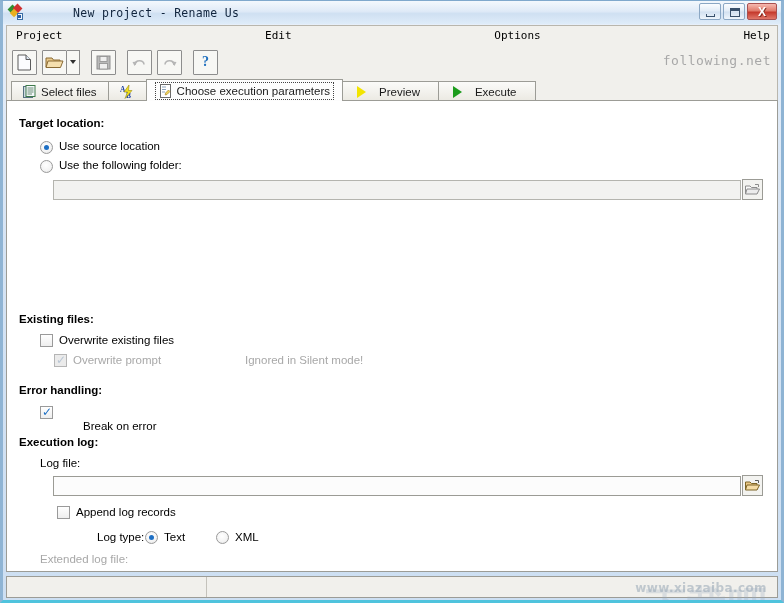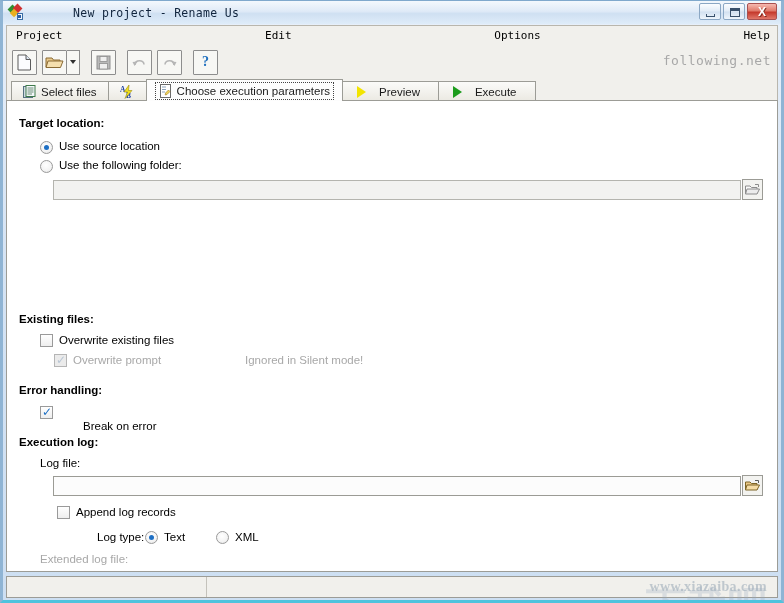--- a/index.html
+++ b/index.html
@@ -148,22 +148,22 @@
   
   #watermark-bottom{
     position:absolute;right:8px;bottom:2px;width:160px;height:56px;pointer-events:none;
     font-family:"DejaVu Sans", sans-serif;
   }
   #wm-cjk{
     position:absolute;right:4px;top:-2px;font-size:40px;line-height:40px;
     color:rgba(150,170,190,0.28);font-weight:bold;letter-spacing:1px;margin-top:46px;
   }
   #wm-url{
-    position:absolute;right:6px;bottom:3px;font-size:14px;
-    color:rgba(150,165,180,0.55);letter-spacing:.4px;font-weight:bold;font-family:Liberation Serif, serif;
+    position:absolute;right:6px;bottom:3px;font-size:12px;
+    color:rgba(150,165,180,0.55);letter-spacing:.4px;font-weight:bold;
   }
 </style>
 </head>
 <body>
 
 <div id="window">
 
   <div id="titlebar">
     <div id="app-icon">
       <div class="p1"></div>

